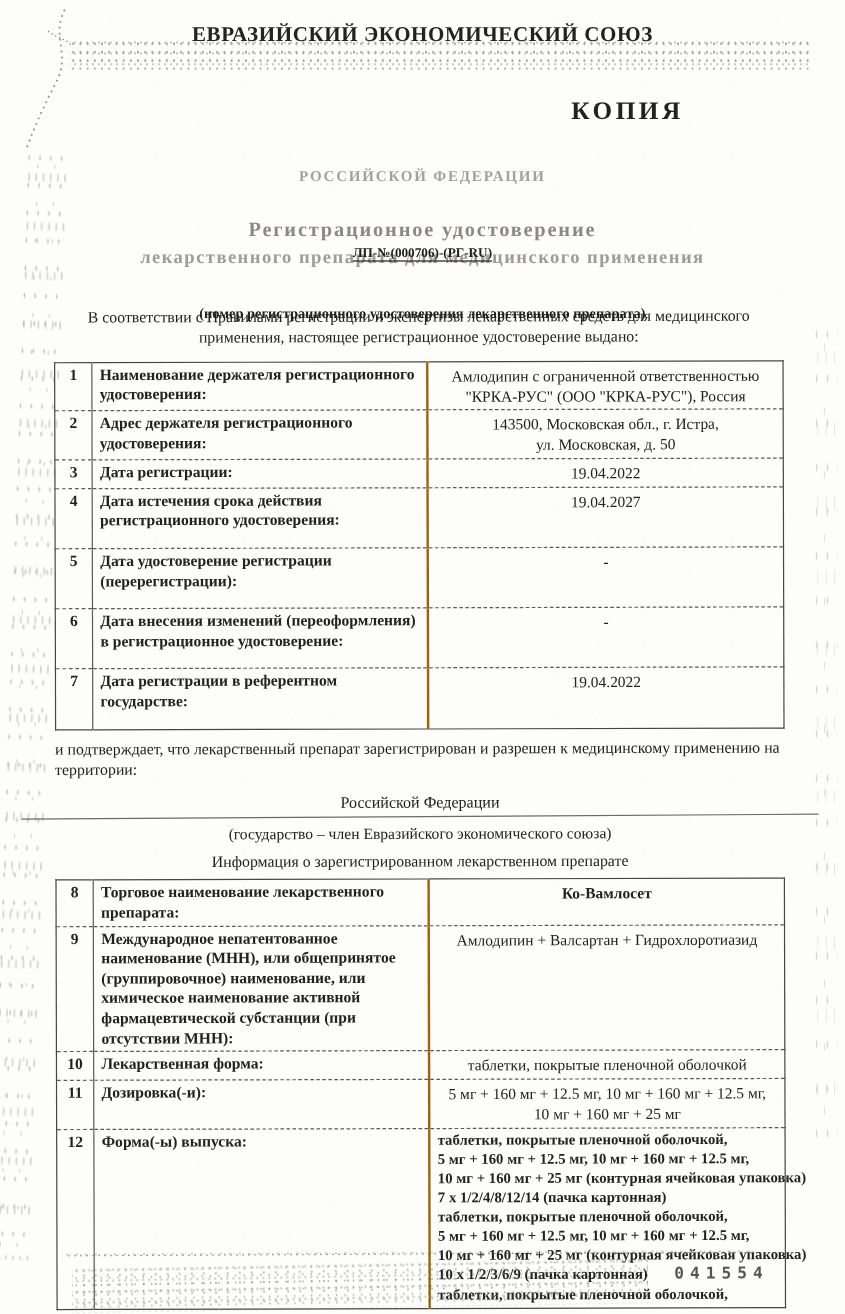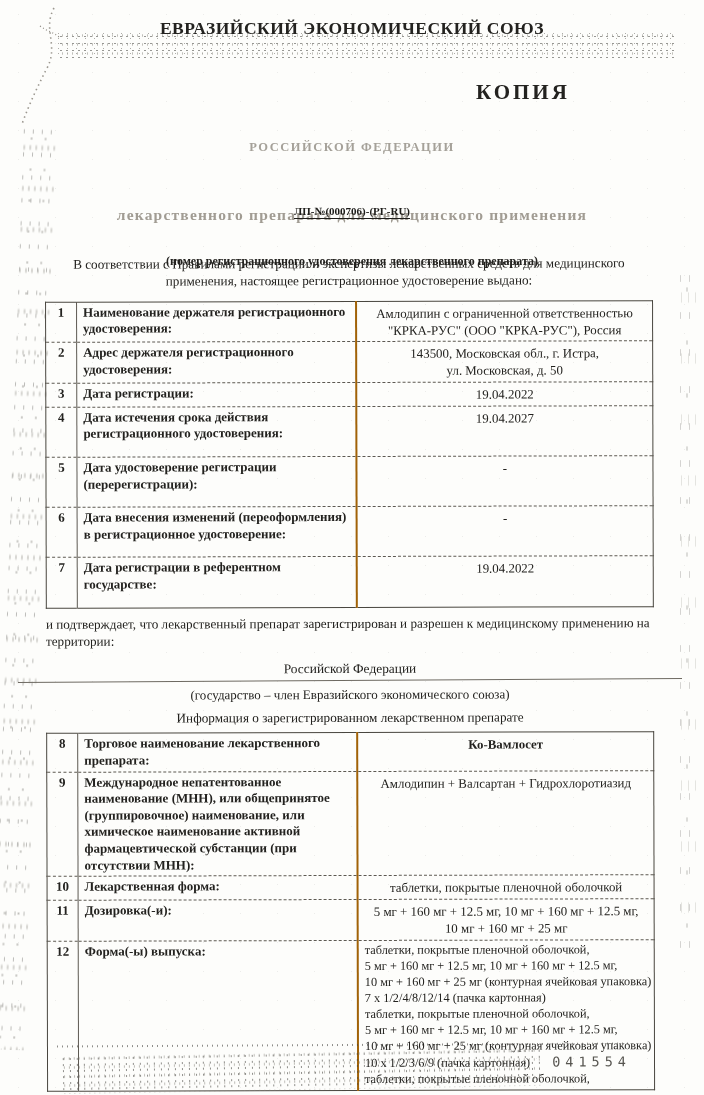--- a/index.html
+++ b/index.html
@@ -60,21 +60,21 @@
   td.lbl{width:266px;font-weight:bold;font-size:13px;line-height:1.28;border-right:2px solid #a16207;}
   td.val{text-align:center;font-size:12.9px;line-height:1.3;white-space:pre-line;padding-top:4px;}
   td.val.bold{font-weight:bold;}
   tr.tall td{padding-bottom:14px;}
   .confirm{margin:7px 0 0 0;font-size:13.2px;line-height:1.35;text-align:left;}
   .territory{margin-top:11px;text-align:center;font-size:13.4px;}
   .territory-rule{height:0;border-top:1.4px solid #6e6a62;margin:3px -28px 0 -28px;transform:rotate(-0.2deg);}
   .territory-caption{margin-top:6px;text-align:center;font-size:13px;}
   .info-heading{margin-top:7px;text-align:center;font-size:13.2px;}
   .t2{margin-top:6px;}
-  td.val-left{text-align:left;white-space:normal;font-size:12.3px;line-height:1.3;padding-top:2px;}
+  td.val-left{text-align:left;white-space:normal;font-size:12.3px;line-height:1.3;padding-top:2px;font-weight:bold;}
   .val-left div{white-space:nowrap;}
   .serial{font-family:"DejaVu Sans Mono",monospace;font-size:13.5px;letter-spacing:5px;
     color:#45433e;margin-left:22px;opacity:.9;text-align:right;}
 </style>
 </head>
 <body>
 
 <div class="page">
 
   <svg class="squiggle" width="90" height="130" viewBox="0 0 90 130">
@@ -86,20 +86,21 @@
   <div class="left-strip speckle"></div>
   <div class="right-strip speckle"></div>
 
   <div class="union-title">ЕВРАЗИЙСКИЙ ЭКОНОМИЧЕСКИЙ СОЮЗ</div>
   <div class="copy-label">КОПИЯ</div>
 
   <div class="ministry">
     <div>РОССИЙСКОЙ ФЕДЕРАЦИИ</div>
   </div>
 
+  <div class="cert-title">Регистрационное удостоверение</div>
 
   <div class="cert-sub">
     <span class="faded">лекарственного препарата для медицинского применения</span>
     <span class="cert-number">ЛП-№(000706)-(РГ-RU)</span>
   </div>
 
   <div class="caption">(номер регистрационного удостоверения лекарственного препарата)</div>
 
   <div class="flow">
 

